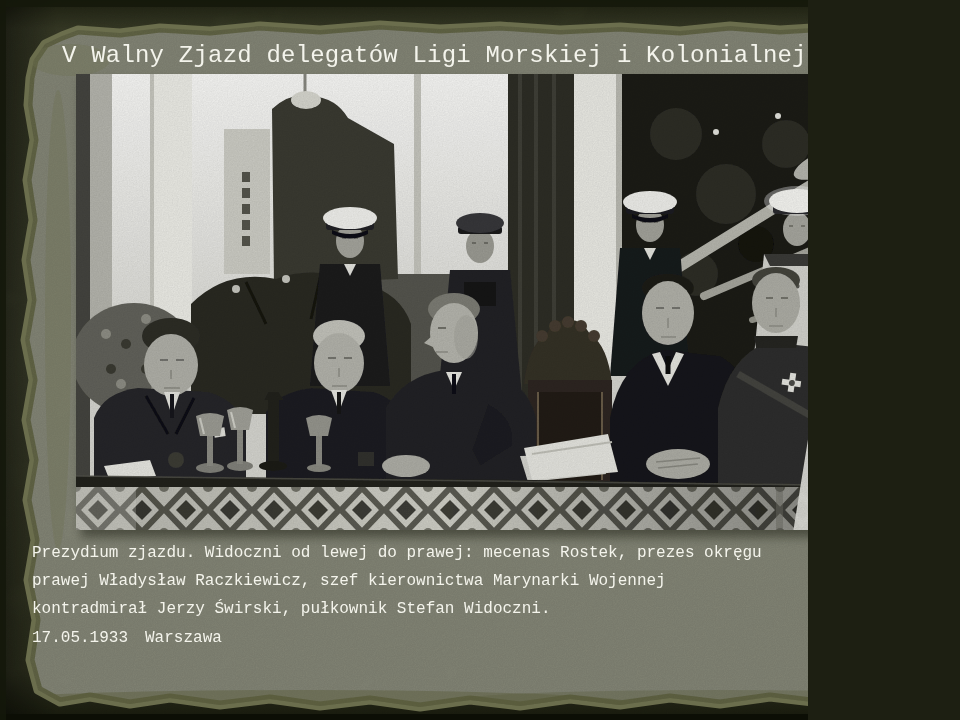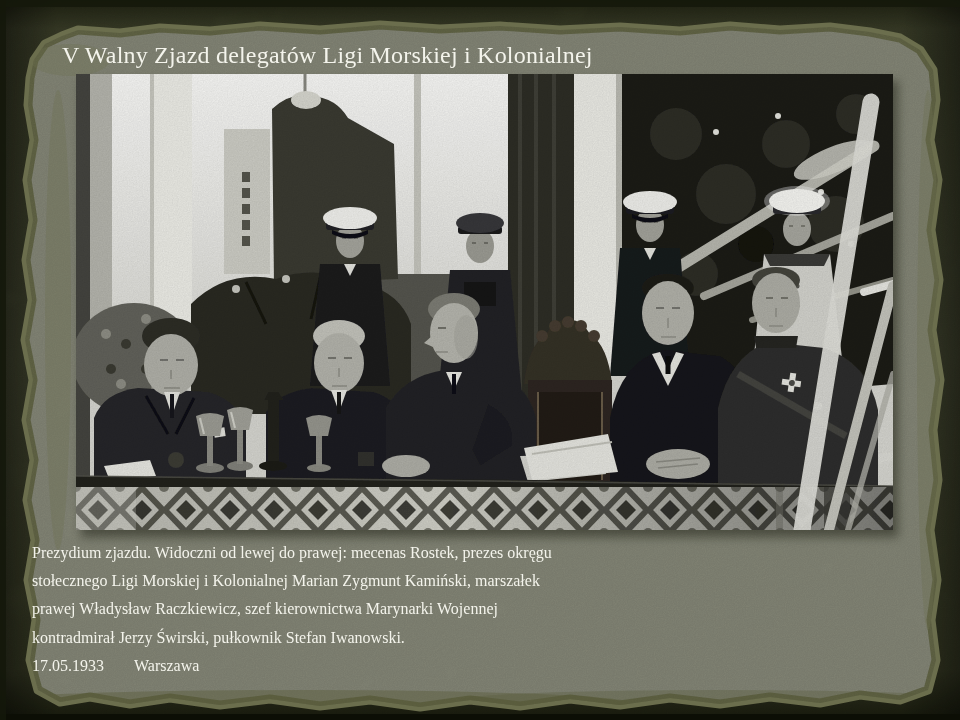--- a/index.html
+++ b/index.html
@@ -1,35 +1,35 @@
 <!DOCTYPE html>
 <html><head>
 <meta charset="utf-8">
 <style>
   html,body{margin:0;padding:0;background:#1d1f12;}
   .slide{
-    position:relative;width:960px;height:720px;overflow:hidden;
-    font-family:Liberation Serif, serif;background:#15803d;
+    position:relative;width:808px;height:720px;overflow:hidden;
+    font-family:Liberation Mono, monospace;background:#15803d;
   }
   .bg{position:absolute;left:0;top:0;}
   .title{
     position:absolute;left:62px;top:42px;
     font-size:24px;color:#f4f4ec;letter-spacing:.2px;white-space:nowrap;
   }
   .photo{
     position:absolute;left:76px;top:74px;width:817px;height:456px;
     box-shadow:5px 7px 9px rgba(18,20,8,.45);
   }
   .photo svg{display:block;}
   .caption{
     position:absolute;left:32px;top:539px;width:910px;
     color:#f4f4ec;font-size:16px;line-height:28.2px;
   }
   .cap-line{white-space:nowrap;}
-  .loc{margin-left:30px;}
+  .loc{margin-left:17px;}
 </style>
 </head>
 <body>
 
 <div class="slide">
 
   <svg class="bg" width="960" height="720" viewBox="0 0 960 720">
     <defs>
       <linearGradient id="bgv" x1="0" y1="0" x2="0" y2="1">
         <stop offset="0" stop-color="#272a17"></stop>
@@ -323,21 +323,20 @@
         <path d="M817,212 L753,456" stroke="#c6c6be" stroke-width="10" stroke-linecap="round"></path>
         <path d="M817,300 L772,456" stroke="#b2b2aa" stroke-width="6" stroke-linecap="round" opacity="0.8"></path>
       </g>
 
       <rect width="817" height="456" filter="url(#pgrain)" opacity="0.10"></rect>
     </svg>
   </div>
 
   <div class="caption">
     <div class="cap-line">Prezydium zjazdu. Widoczni od lewej do prawej: mecenas Rostek, prezes okręgu</div>
-    <div class="cap-line">stołecznego Ligi Morskiej i Kolonialnej Marian Zygmunt Kamiński, marszałek</div>
     <div class="cap-line">prawej Władysław Raczkiewicz, szef kierownictwa Marynarki Wojennej</div>
-    <div class="cap-line">kontradmirał Jerzy Świrski, pułkownik Stefan Iwanowski.</div>
+    <div class="cap-line">kontradmirał Jerzy Świrski, pułkownik Stefan Widoczni.</div>
     <div class="cap-line">
       <span>17.05.1933</span><span class="loc">Warszawa</span>
     </div>
   </div>
 
 </div>
 
 </body></html>

